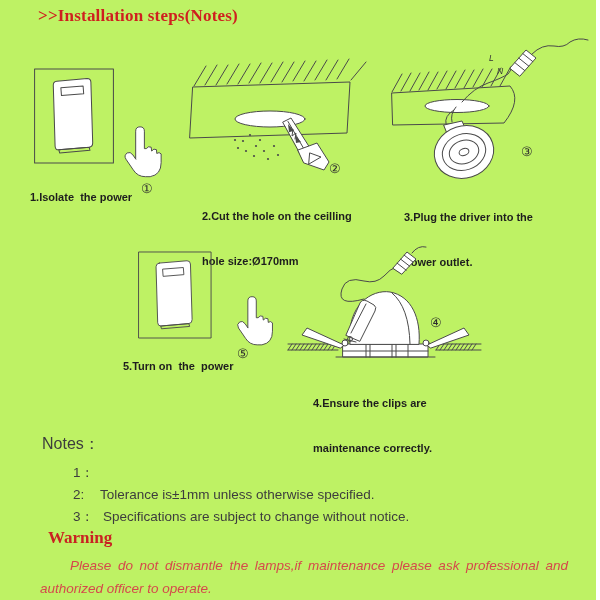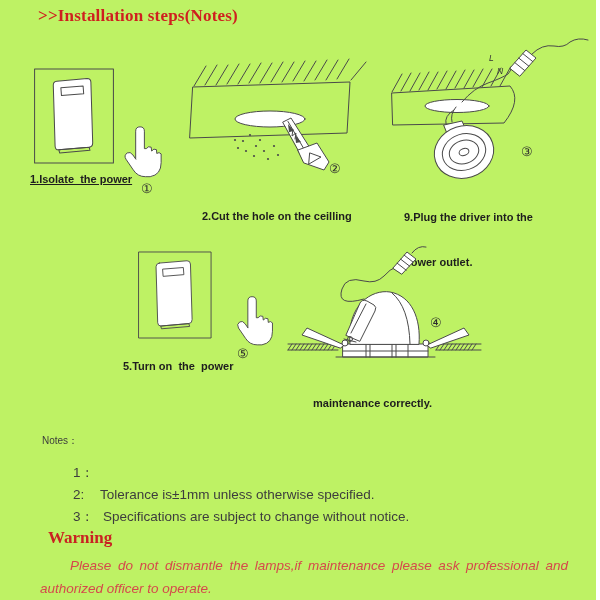--- a/index.html
+++ b/index.html
@@ -10,21 +10,21 @@
          color:#cf1f1f;letter-spacing:.2px;}
   .cap{font-size:11px;font-weight:700;color:#1e1e1e;white-space:pre;line-height:15px;}
   .badge{font-size:13px;color:#2e2e2e;}
   svg{display:block;overflow:visible;}
   .draw path,.draw rect,.draw line,.draw ellipse,.draw polyline,.draw polygon,.draw circle{
       fill:none;stroke:#4a4a4a;stroke-width:1;stroke-linejoin:round;stroke-linecap:round;}
   .draw .fillw{fill:#ffffff;}
   .draw .filld{fill:#4a4a4a;stroke:none;}
   .draw text{fill:#333;stroke:none;font-size:8.5px;font-style:italic;
              font-family:"Liberation Sans",sans-serif;}
-  .notes-heading{font-size:10px;color:#3d3d3d;text-align:center;}
+  .notes-heading{font-size:16px;color:#3d3d3d;text-align:center;}
   .note-item{font-size:13.5px;color:#3d3d3d;display:flex;gap:9px;line-height:22px;}
   .note-num{min-width:18px;}
   .warn-head{font-family:"Liberation Serif",serif;font-weight:bold;font-size:17px;color:#c92222;}
   .warn-body{font-size:13.5px;color:#d5494b;line-height:23px;text-align:justify;
              text-indent:30px;width:528px;}
 </style>
 </head>
 <body>
 
 <div id="page">
@@ -34,21 +34,21 @@
   <svg class="abs draw" style="left:33px;top:68px;width:82px;height:96px" viewBox="0 0 80 95">
     <rect x="1" y="1" width="78" height="93"></rect>
     <path class="fillw" d="M23 13 L53 10.5 Q56.5 10.5 56.7 14 L58.5 74 Q58.6 78 55 78.4 L25 81 Q21.5 81.2 21.3 77.5 L19.5 17 Q19.4 13.4 23 13 Z"></path>
     <path class="fillw" d="M27 19.5 L49 17.8 L49.6 25.5 L27.6 27.3 Z"></path>
     <path d="M25 81 L55 78.4 L55.8 81.5 L25.8 84 Z"></path>
   </svg>
   <svg class="abs draw" style="left:116px;top:122px;width:50px;height:60px" viewBox="0 0 50 62">
     <path class="fillw" d="M19.5 37.5 L19.5 9.5 Q19.5 5 24 5 Q28.5 5 28.5 9.5 L28.5 27.5 L30.5 27.5 Q32.5 24.5 35.5 26 L36 30 Q38.2 26.8 41 28.6 L41.3 32.5 Q43.8 30.5 45.8 33 L45.8 42 Q45.8 54.5 34.5 56.5 L29.5 56.5 Q21.5 56.5 17 49.5 L9.5 38.5 Q7 34.5 10.8 32 Q13.8 30.2 16.6 34 L19.5 38.2 Z"></path>
   </svg>
   <span class="abs badge" style="left:141px;top:181px;">①</span>
-  <div class="abs cap" style="left:30px;top:172px;text-decoration:underline;">1.Isolate  the power</div>
+  <div class="abs cap" style="left:30px;top:190px;">1.Isolate  the power</div>
 
   <svg class="abs draw" style="left:188px;top:56px;width:186px;height:122px" viewBox="0 0 186 122">
     <path d="M6 30 L18 10 M17 29 L29 9 M28 29 L40 9 M39 28 L51 8 M50 28 L62 8 M61 27 L73 7 M72 27 L84 7 M83 26 L95 6 M94 26 L106 6 M105 25 L117 5 M116 25 L128 5 M127 24 L139 4 M138 24 L150 4 M149 23 L161 3"></path>
     <path d="M5 31 L162 26 L159 77 L2 82 Z M163 24 L178 6"></path>
     <ellipse class="fillw" cx="82" cy="63" rx="35" ry="8"></ellipse>
     <path class="fillw" d="M95 66 L103 62 L122 92 L112 97 Z"></path>
     <path d="M100 65.5 L116 93"></path>
     <polyline points="101,76 105,73 104,80 108,77 107,83"></polyline>
     <path class="fillw" d="M110 94 L129 87 L141 106 L136 114 L116 107 Z"></path>
     <path d="M122 97 L133 101 L121 108 Z"></path>
@@ -65,20 +65,21 @@
         <circle class="filld" cx="50" cy="92" r="1.1"></circle>
       <circle class="filld" cx="80" cy="103" r="1.1"></circle>
         <circle class="filld" cx="86" cy="90" r="1.1"></circle>
       <circle class="filld" cx="47" cy="84" r="1.1"></circle>
         <circle class="filld" cx="90" cy="99" r="1.1"></circle>
     </g>
   </svg>
   <span class="abs badge" style="left:329px;top:161px;">②</span>
   <div class="abs cap" style="left:202px;top:179px;">
     <div>2.Cut the hole on the ceilling</div>
+    <div>hole size:Ø170mm</div>
   </div>
 
   <svg class="abs draw" style="left:392px;top:40px;width:205px;height:145px" viewBox="0 0 205 145">
     <path d="M0 52 L10 34 M9 51 L19 33 M18 51 L28 33 M27 50 L37 32 M36 50 L46 32 M45 49 L55 31 M54 49 L64 31 M63 48 L73 30 M72 48 L82 30 M81 47 L91 29 M90 47 L100 29 M99 46 L109 28 M108 46 L118 28"></path>
     <path d="M0 53 L118 46 Q130 60 112 83 L1 85 Z"></path>
     <ellipse class="fillw" cx="65" cy="66" rx="32" ry="6.5"></ellipse>
     <path d="M70 62 Q82 48 96 43 Q110 38 116 34 Q120 30 119 27"></path>
     <path class="fillw" d="M118 28 L134 10 L144 18 L128 36 Z"></path>
     <path d="M122.8 22.6 L132.8 30.6 M126.8 18.1 L136.8 26.1 M130.8 13.6 L140.8 21.6"></path>
     <path d="M140 14 Q150 4 162 6 Q172 8 178 2 Q186 -3 196 0"></path>
@@ -89,21 +90,21 @@
     <circle cx="64" cy="90" r="2"></circle>
     <g transform="rotate(-18 72 112)">
       <ellipse class="fillw" cx="72" cy="112" rx="30" ry="26"></ellipse>
       <ellipse cx="72" cy="112" rx="22" ry="18"></ellipse>
       <ellipse cx="72" cy="112" rx="15" ry="11.5"></ellipse>
       <ellipse class="fillw" cx="72" cy="112" rx="5" ry="3.5"></ellipse>
     </g>
   </svg>
   <span class="abs badge" style="left:521px;top:144px;">③</span>
   <div class="abs cap" style="left:404px;top:180px;">
-    <div>9.Plug the driver into the</div>
+    <div>3.Plug the driver into the</div>
     <div>power outlet.</div>
   </div>
 
   <svg class="abs draw" style="left:138px;top:250px;width:74px;height:90px" viewBox="0 0 80 95">
     <rect x="1" y="1" width="78" height="93"></rect>
     <path class="fillw" d="M23 13 L53 10.5 Q56.5 10.5 56.7 14 L58.5 74 Q58.6 78 55 78.4 L25 81 Q21.5 81.2 21.3 77.5 L19.5 17 Q19.4 13.4 23 13 Z"></path>
     <path class="fillw" d="M27 19.5 L49 17.8 L49.6 25.5 L27.6 27.3 Z"></path>
     <path d="M25 81 L55 78.4 L55.8 81.5 L25.8 84 Z"></path>
   </svg>
   <svg class="abs draw" style="left:228px;top:292px;width:50px;height:58px" viewBox="0 0 50 62">
@@ -126,20 +127,21 @@
     <path class="fillw" d="M58 92 L72 60 Q74 56 79 58 L86 62 Q89 64 87 68 L72 98 Z"></path>
     <path d="M63 90 L78 61 M56 96 L68 99"></path>
     <circle cx="62" cy="96" r="2.5"></circle>
     <path d="M76 56 Q48 64 54 46 Q58 33 76 38 Q88 41 96 33 Q102 26 108 24"></path>
     <path class="fillw" d="M105 25 L119 9 L128 16 L114 31 Z"></path>
     <path d="M109.2 20.2 L118.2 27.2 M112.7 16.2 L121.7 23.2 M116.2 12.2 L125.2 19.2"></path>
     <path d="M124 10 Q130 2 138 4"></path>
   </svg>
   <span class="abs badge" style="left:430px;top:315px;">④</span>
   <div class="abs cap" style="left:313px;top:366px;">
+    <div>4.Ensure the clips are</div>
     <div>maintenance correctly.</div>
   </div>
 
   <div class="abs notes-heading" style="left:42px;top:434px;">Notes：</div>
   <div class="abs" style="left:73px;top:462px;">
     <div class="note-item">
       <span class="note-num">1：</span>
     </div>
     <div class="note-item">
       <span class="note-num">2:</span>

